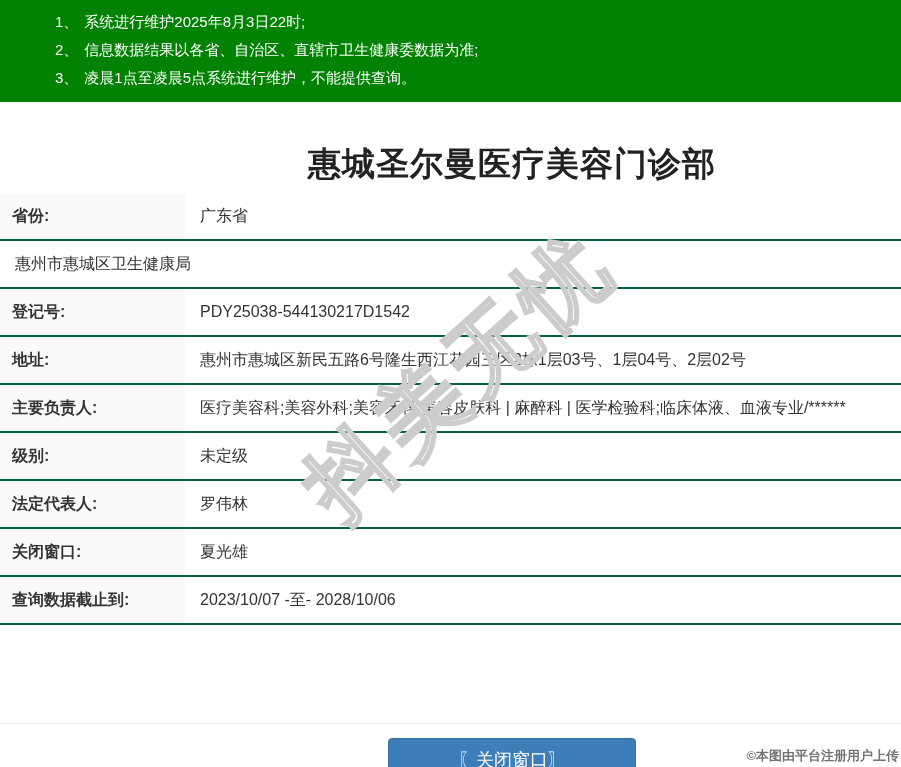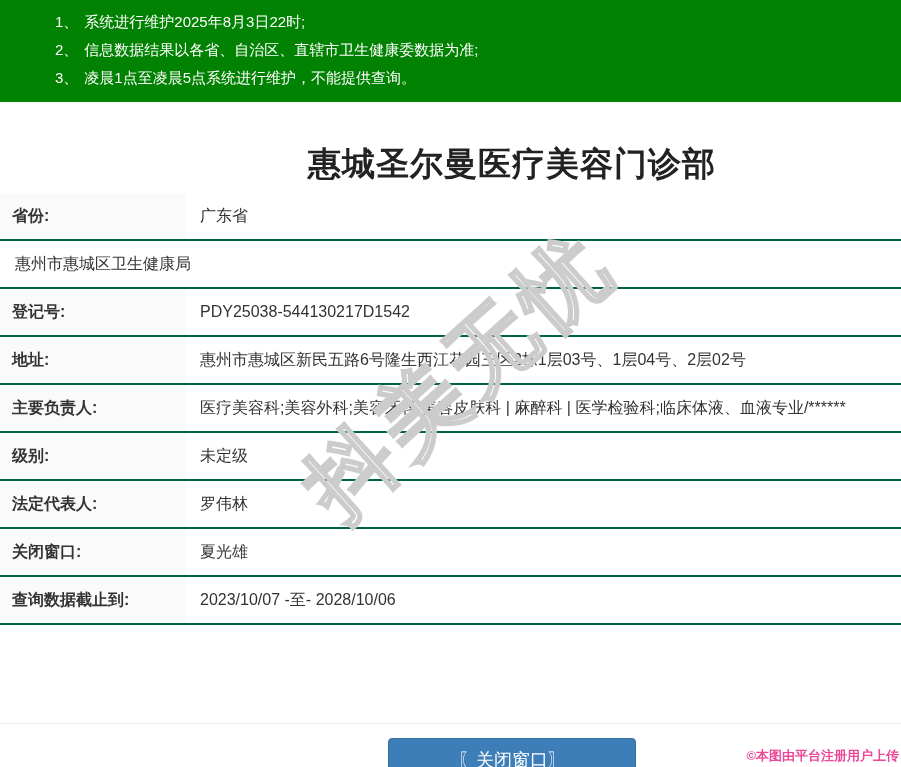--- a/index.html
+++ b/index.html
@@ -48,21 +48,21 @@
 
   
   .watermark{position:absolute;left:272px;top:318px;white-space:nowrap;
     font-size:86px;font-weight:bold;letter-spacing:8px;
     color:rgba(255,255,255,0.15);-webkit-text-stroke:2.5px #cccccc;
     transform:rotate(-42deg);transform-origin:center center;
     pointer-events:none;z-index:5;}
 
   
   .copyright{position:absolute;right:2px;bottom:2px;font-size:13px;font-weight:bold;
-    color:#ec4899;z-index:6;white-space:nowrap;
+    color:#737373;z-index:6;white-space:nowrap;
     text-shadow:-1px -1px 0 #fff,1px -1px 0 #fff,-1px 1px 0 #fff,1px 1px 0 #fff;}
 </style>
 </head>
 <body>
 
 <div class="container">
 
   <div class="notice-bar">
     <ol>
         <li><span class="num">1、</span><span>系统进行维护</span><b>2025年8月3日22时</b><span>;</span></li>

